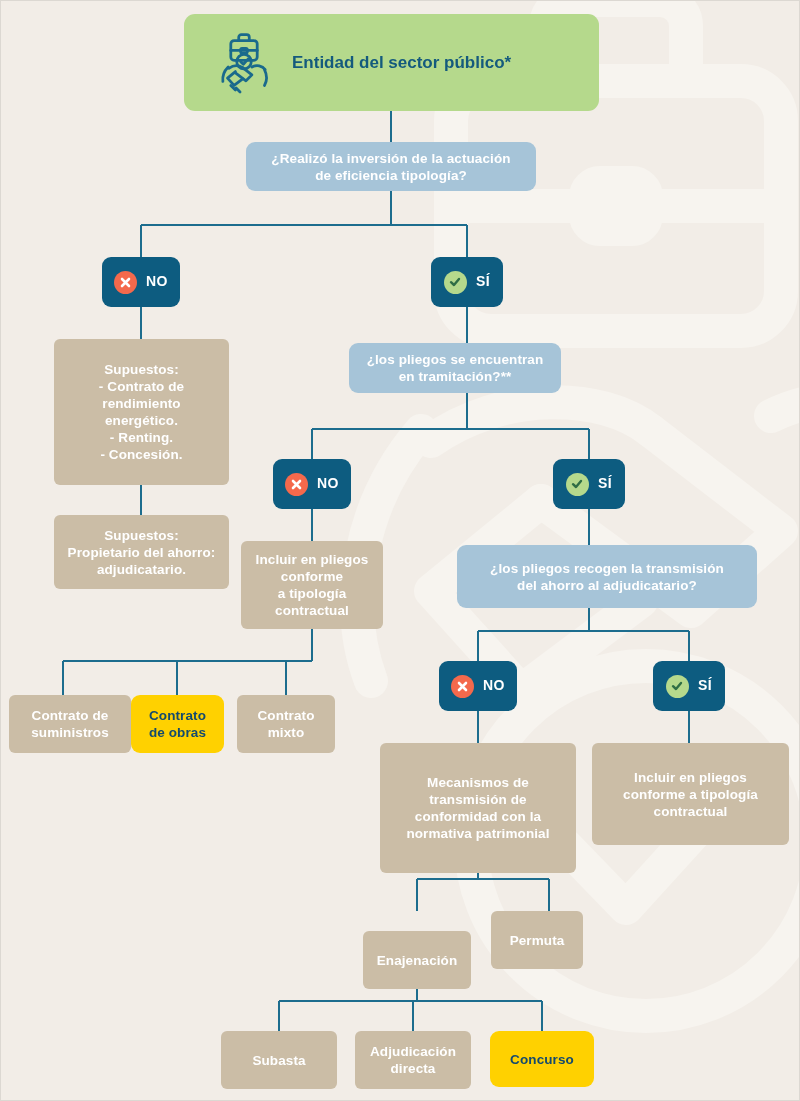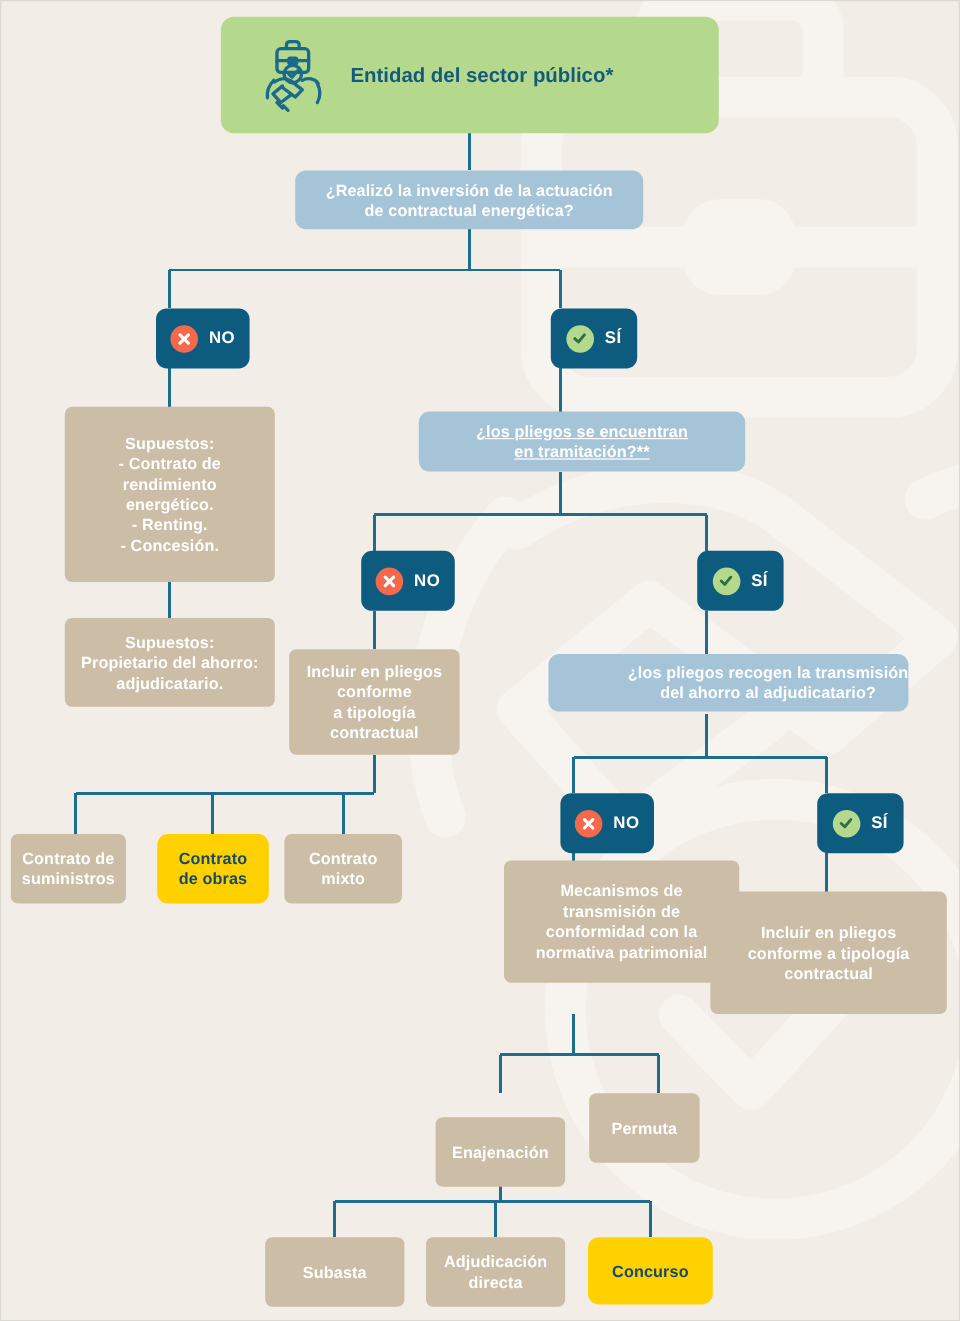--- a/index.html
+++ b/index.html
@@ -87,21 +87,20 @@
   }
 
   .n-badge{
     background:#0d5c80;
     color:#ffffff;
     font-weight:bold;
     font-size:14px;
     border-radius:9px;
     gap:9px;
     letter-spacing:.4px;
-    margin-left:28px;
   }
   .n-badge .bicon{
     width:23px;height:23px;flex:0 0 23px;
     border-radius:50%;
     display:flex;align-items:center;justify-content:center;
   }
   .n-badge .bicon svg{display:block;}
   .bicon.no{background:#f4694c;}
   .bicon.si{background:#b5d98c;}
 
@@ -206,21 +205,21 @@
         <path d="M81 60 c4 8 4 17 0 24"></path>
         <path d="M30 84 l7 7"></path>
         <path d="M38 88 l6 6"></path>
       </svg>
     </div>
     <span class="lbl">Entidad del sector público*</span>
   </div>
 
   <div class="node n-question" style="left:245px;top:141px;width:290px;height:49px;">
     <span class="lbl">¿Realizó la inversión de la actuación
-de contractual energética?</span>
+de eficiencia tipología?</span>
   </div>
 
   <div class="node n-badge" style="left:101px;top:256px;width:78px;height:50px;">
     <span class="bicon no">
       <svg width="13" height="13" viewBox="0 0 13 13" stroke="#ffffff" stroke-width="2.6" stroke-linecap="round">
         <path d="M3 3 L10 10 M10 3 L3 10"></path>
       </svg>
     </span>
     <span class="lbl">NO</span>
   </div>
@@ -242,21 +241,21 @@
 - Renting.
 - Concesión.</span>
   </div>
 
   <div class="node n-tan" style="left:53px;top:514px;width:175px;height:74px;">
     <span class="lbl">Supuestos:
 Propietario del ahorro:
 adjudicatario.</span>
   </div>
 
-  <div class="node n-question" style="left:348px;top:342px;width:272px;height:50px;text-decoration:underline;">
+  <div class="node n-question" style="left:348px;top:342px;width:212px;height:50px;">
     <span class="lbl">¿los pliegos se encuentran
 en tramitación?**</span>
   </div>
 
   <div class="node n-badge" style="left:272px;top:458px;width:78px;height:50px;">
     <span class="bicon no">
       <svg width="13" height="13" viewBox="0 0 13 13" stroke="#ffffff" stroke-width="2.6" stroke-linecap="round">
         <path d="M3 3 L10 10 M10 3 L3 10"></path>
       </svg>
     </span>
@@ -272,21 +271,21 @@
     <span class="lbl">SÍ</span>
   </div>
 
   <div class="node n-tan" style="left:240px;top:540px;width:142px;height:88px;">
     <span class="lbl">Incluir en pliegos
 conforme
 a tipología
 contractual</span>
   </div>
 
-  <div class="node n-question" style="left:456px;top:544px;width:300px;height:48px;justify-content:flex-end;">
+  <div class="node n-question" style="left:456px;top:544px;width:300px;height:63px;">
     <span class="lbl">¿los pliegos recogen la transmisión
 del ahorro al adjudicatario?</span>
   </div>
 
   <div class="node n-badge" style="left:438px;top:660px;width:78px;height:50px;">
     <span class="bicon no">
       <svg width="13" height="13" viewBox="0 0 13 13" stroke="#ffffff" stroke-width="2.6" stroke-linecap="round">
         <path d="M3 3 L10 10 M10 3 L3 10"></path>
       </svg>
     </span>
@@ -295,36 +294,36 @@
 
   <div class="node n-badge" style="left:652px;top:660px;width:72px;height:50px;">
     <span class="bicon si">
       <svg width="14" height="14" viewBox="0 0 14 14" stroke="#2f6e45" stroke-width="2.4" stroke-linecap="round" stroke-linejoin="round" fill="none">
         <path d="M3 7.2 L6 10 L11 4"></path>
       </svg>
     </span>
     <span class="lbl">SÍ</span>
   </div>
 
-  <div class="node n-tan" style="left:8px;top:694px;width:96px;height:58px;">
+  <div class="node n-tan" style="left:8px;top:694px;width:122px;height:58px;">
     <span class="lbl">Contrato de
 suministros</span>
   </div>
 
   <div class="node n-yellow" style="left:130px;top:694px;width:93px;height:58px;">
     <span class="lbl">Contrato
 de obras</span>
   </div>
 
   <div class="node n-tan" style="left:236px;top:694px;width:98px;height:58px;">
     <span class="lbl">Contrato
 mixto</span>
   </div>
 
-  <div class="node n-tan" style="left:379px;top:716px;width:196px;height:102px;margin-left:40px;">
+  <div class="node n-tan" style="left:379px;top:742px;width:196px;height:130px;">
     <span class="lbl">Mecanismos de
 transmisión de
 conformidad con la
 normativa patrimonial</span>
   </div>
 
   <div class="node n-tan" style="left:591px;top:742px;width:197px;height:102px;">
     <span class="lbl">Incluir en pliegos
 conforme a tipología
 contractual</span>

